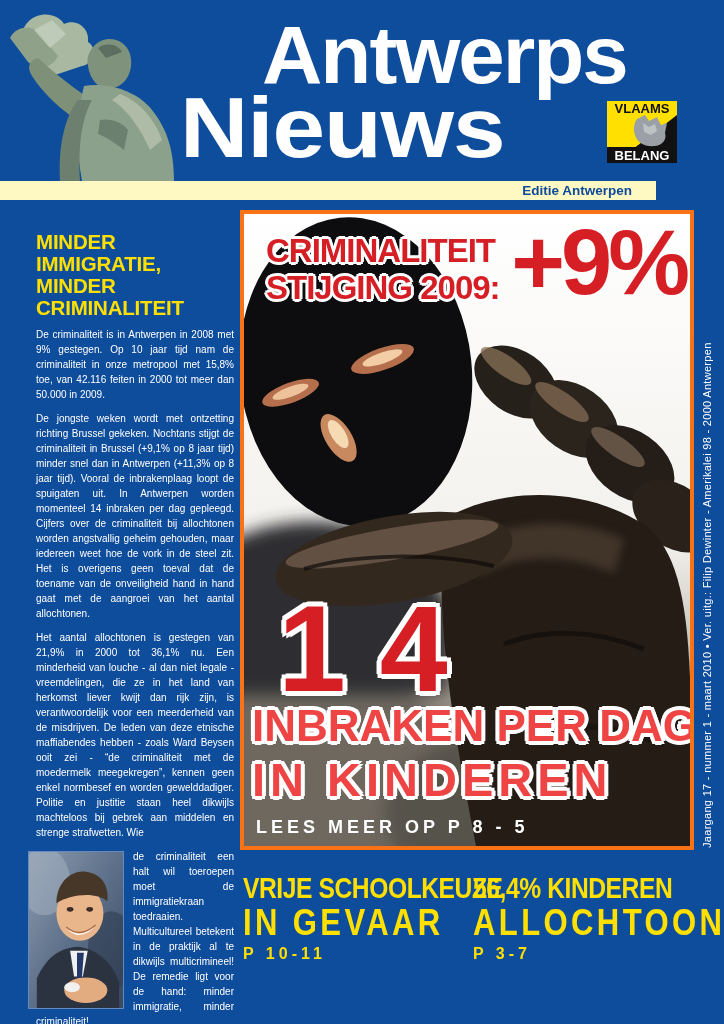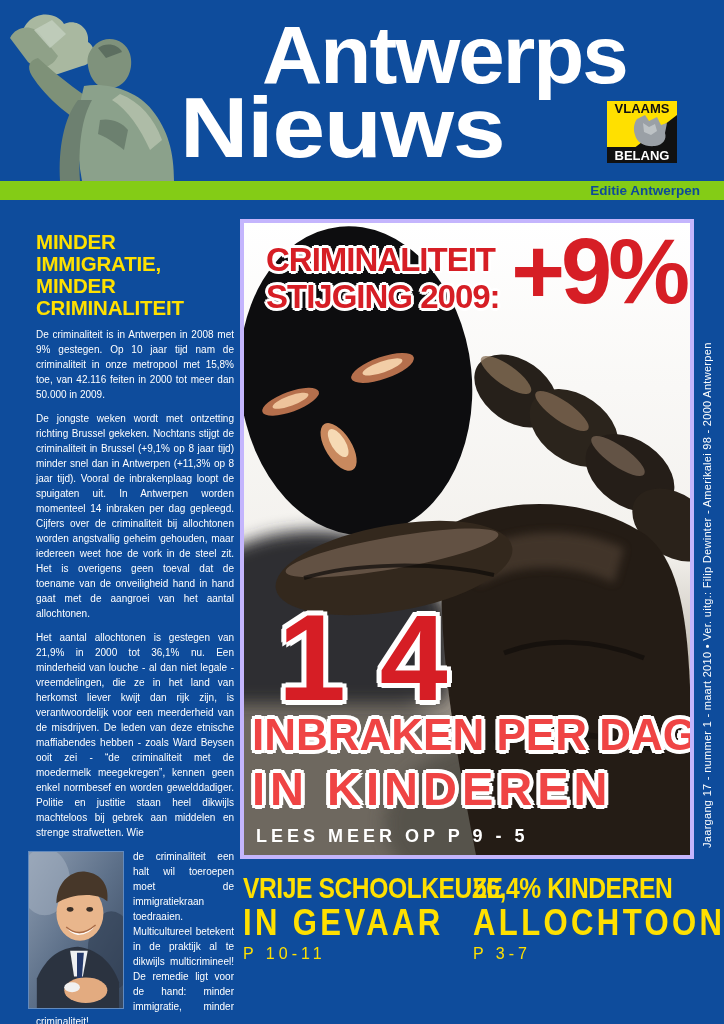--- a/index.html
+++ b/index.html
@@ -14,22 +14,22 @@
     font-size:82px; font-weight:bold; color:#fff; letter-spacing:-2px; line-height:1;
     transform:scaleX(1.02); transform-origin:0 0;
   }
   .title2 {
     position:absolute; left:180px; top:84px; z-index:3;
     font-size:86px; font-weight:bold; color:#fff; letter-spacing:-1px; line-height:1;
     transform:scaleX(1.10); transform-origin:0 0;
   }
   .vb-logo { position:absolute; left:607px; top:101px; z-index:4; }
   .edition-strip {
-    position:absolute; left:0; top:181px; width:724px; height:19px;
-    background:#84cc16; z-index:5;
+    position:absolute; left:0; top:181px; width:656px; height:19px;
+    background:#fef9c3; z-index:5;
   }
   .edition-label {
     position:absolute; right:24px; top:0; line-height:19px;
     font-size:13.5px; font-weight:bold; color:#0d4a99;
   }
   
   .article { position:absolute; left:36px; top:223px; width:198px; color:#fff; z-index:3; }
   .article h1 {
     margin:8px 0 8px 0; font-size:20.5px; line-height:22px;
     color:#ffe000; font-weight:bold; letter-spacing:-0.2px;
@@ -37,22 +37,22 @@
   .article p {
     margin:0 0 9px 0; font-size:10px; line-height:15px;
     text-align:justify; letter-spacing:0;
   }
   .dw-photo {
     float:left; width:96px; height:158px; margin:2px 9px 2px -8px;
     border:1px solid rgba(255,255,255,0.35); box-sizing:border-box;
   }
   
   .photo-box {
-    position:absolute; left:240px; top:219px; width:446px; height:632px;
-    border:4px solid #c4b5fd; z-index:3; overflow:hidden; background:#fff;
+    position:absolute; left:240px; top:210px; width:446px; height:632px;
+    border:4px solid #f97316; z-index:3; overflow:hidden; background:#fff;
   }
   .photo-box svg.scene { position:absolute; left:0; top:0; }
   .cover-headline {
     position:absolute; left:22px; top:18px;
     font-size:33px; line-height:37px; font-weight:bold; letter-spacing:-1px;
     color:#d61e25;
     text-shadow:3px 0 0 #fff,-3px 0 0 #fff,0 3px 0 #fff,0 -3px 0 #fff,
                 2px 2px 0 #fff,-2px 2px 0 #fff,2px -2px 0 #fff,-2px -2px 0 #fff;
   }
   .cover-percent {
@@ -89,21 +89,21 @@
   .teaser-right { left:473px; top:872px; width:230px; }
   .teaser .l1 {
     font-size:30px; font-weight:bold; line-height:32px; white-space:nowrap;
     transform:scaleX(0.82); transform-origin:0 0; letter-spacing:-0.5px;
   }
   .teaser .l2 {
     font-size:37px; font-weight:bold; line-height:38px; white-space:nowrap;
     transform:scaleX(0.84); transform-origin:0 0; letter-spacing:4px;
   }
   .teaser .pg {
-    font-size:16px; font-weight:normal; letter-spacing:4px; margin-top:3px; white-space:nowrap;
+    font-size:16px; font-weight:bold; letter-spacing:4px; margin-top:3px; white-space:nowrap;
   }
 </style>
 </head>
 <body>
 
 <div id="page">
 
   <svg class="statue" width="212" height="181" viewBox="0 0 212 181">
     <path d="M28,22 C40,10 58,14 64,24 C76,18 90,28 88,42 C98,48 94,64 82,66 L58,74 C44,78 32,70 30,58 C20,52 18,32 28,22 Z" fill="#a9b8a0"></path>
     <path d="M10,38 C16,26 32,24 40,34 L58,56 C52,68 38,72 28,62 Z" fill="#8fa188"></path>
@@ -221,21 +221,21 @@
     </svg>
 
     <div class="cover-headline">
       <div>CRIMINALITEIT</div>
       <div>STIJGING 2009:</div>
     </div>
     <div class="cover-percent">+9%</div>
     <div class="big-number">14</div>
     <div class="cover-sub1">INBRAKEN PER DAG</div>
     <div class="cover-sub2">IN KINDEREN</div>
-    <div class="read-more">LEES MEER OP P 9 - 5</div>
+    <div class="read-more">LEES MEER OP P 8 - 5</div>
   </div>
 
   <div class="credits">Jaargang 17 - nummer 1 - maart 2010 • Ver. uitg.: Filip Dewinter - Amerikalei 98 - 2000 Antwerpen</div>
 
   <div class="teaser teaser-left">
     <div class="l1">VRIJE SCHOOLKEUZE</div>
     <div class="l2">IN GEVAAR</div>
     <div class="pg">P 10-11</div>
   </div>
   <div class="teaser teaser-right">

